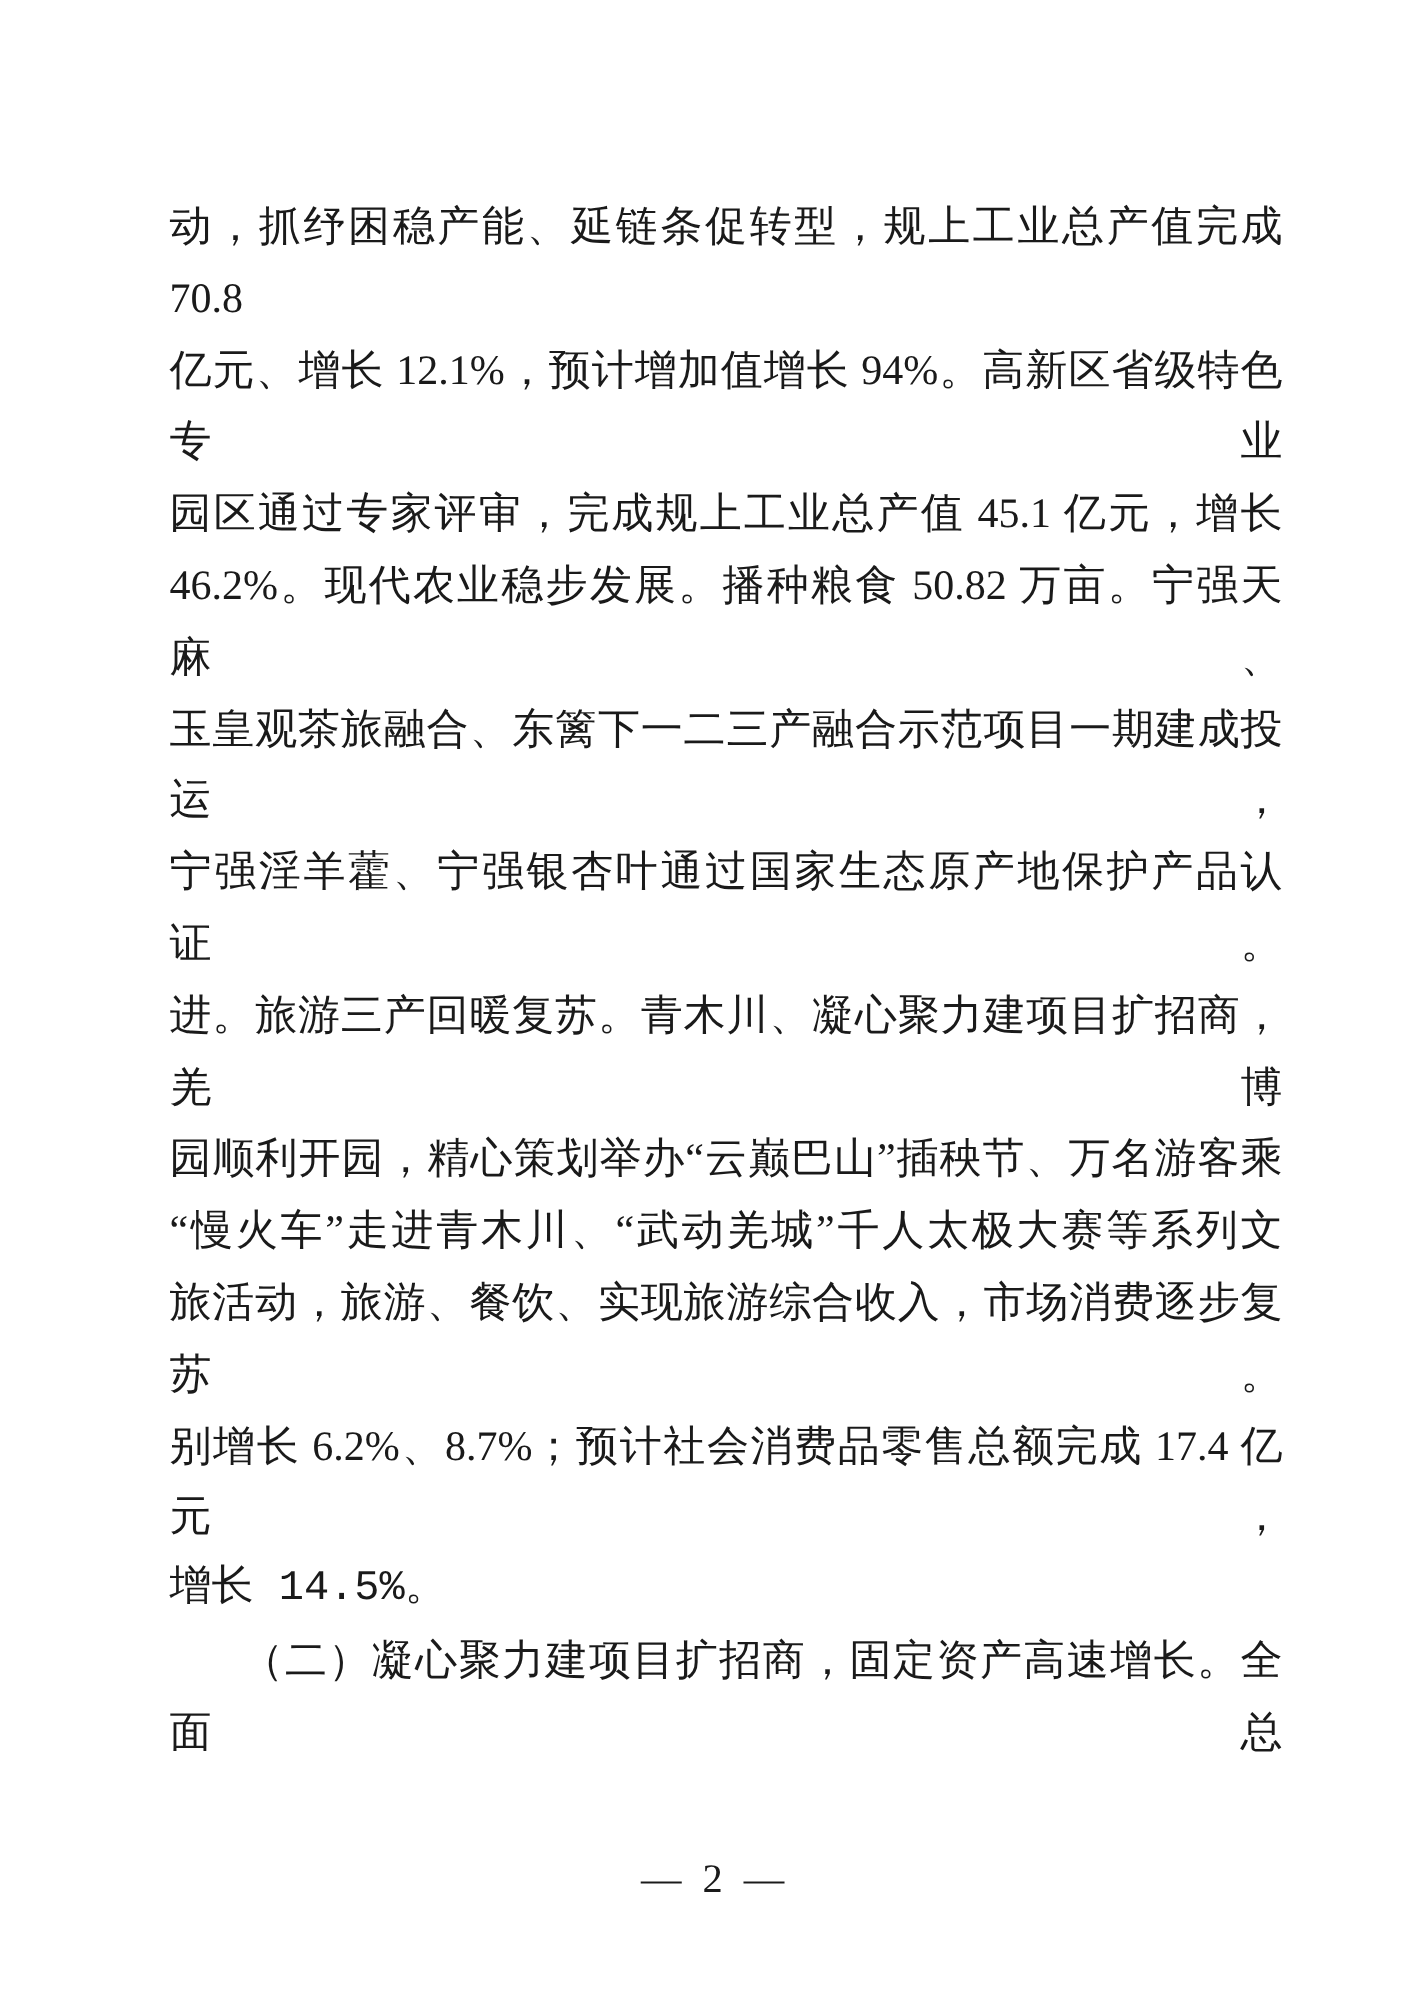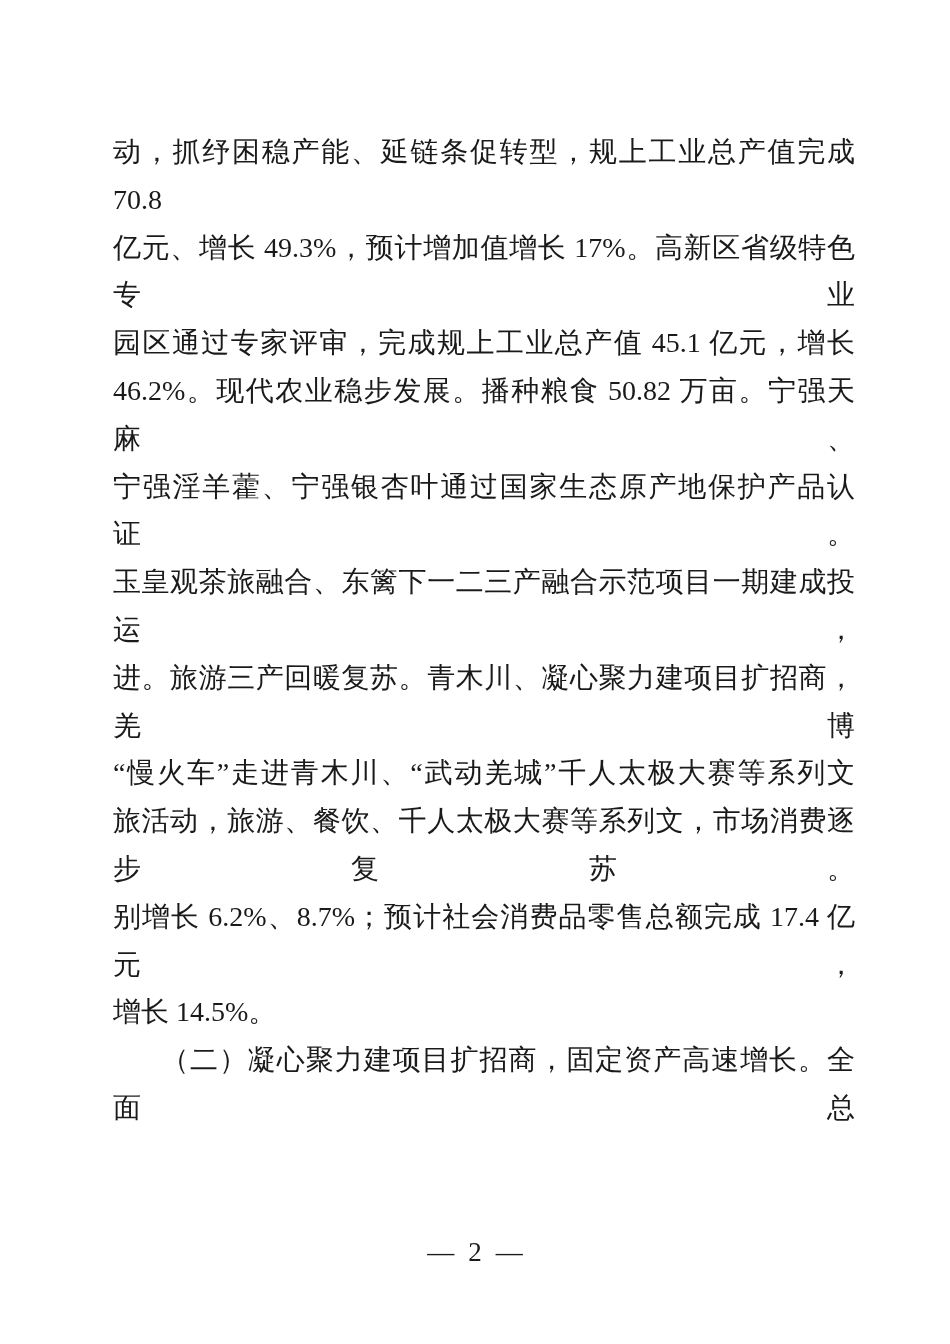--- a/index.html
+++ b/index.html
@@ -25,20 +25,21 @@
     line-height: 47.8px;
   }
   .line {
     text-align: justify;
     text-align-last: justify;
     -moz-text-align-last: justify;
     white-space: normal;
   }
   .line.para-end {
     text-align-last: left;
+    font-family: Liberation Mono, monospace;
     -moz-text-align-last: left;
   }
   .line.indent {
     text-indent: 48px;
   }
   .heading {
     font-weight: normal;
   }
   .page-footer {
     position: absolute;
@@ -54,28 +55,29 @@
     margin: 0 14px;
   }
 </style>
 </head>
 <body>
 
 <div class="page">
 
   <div class="body-text" id="text-block">
       <div class="line">动，抓纾困稳产能、延链条促转型，规上工业总产值完成 70.8</div>
-      <div class="line">亿元、增长 49.3%，预计增加值增长 17%。高新区省级特色专业</div>
+      <div class="line">亿元、增长 12.1%，预计增加值增长 94%。高新区省级特色专业</div>
       <div class="line">园区通过专家评审，完成规上工业总产值 45.1 亿元，增长</div>
       <div class="line">46.2%。现代农业稳步发展。播种粮食 50.82 万亩。宁强天麻、</div>
+      <div class="line">玉皇观茶旅融合、东篱下一二三产融合示范项目一期建成投运，</div>
       <div class="line">宁强淫羊藿、宁强银杏叶通过国家生态原产地保护产品认证。</div>
-      <div class="line">玉皇观茶旅融合、东篱下一二三产融合示范项目一期建成投运，</div>
       <div class="line">进。旅游三产回暖复苏。青木川、凝心聚力建项目扩招商，羌博</div>
+      <div class="line">园顺利开园，精心策划举办“云巅巴山”插秧节、万名游客乘</div>
       <div class="line">“慢火车”走进青木川、“武动羌城”千人太极大赛等系列文</div>
-      <div class="line">旅活动，旅游、餐饮、千人太极大赛等系列文，市场消费逐步复苏。</div>
+      <div class="line">旅活动，旅游、餐饮、实现旅游综合收入，市场消费逐步复苏。</div>
       <div class="line">别增长 6.2%、8.7%；预计社会消费品零售总额完成 17.4 亿元，</div>
       <div class="line para-end">增长 14.5%。</div>
       <div class="line indent"><span class="heading">（二）凝心聚力建项目扩招商，固定资产高速增长。</span>全面总</div>
     </div>
 
   <div class="page-footer">
     <span class="dash">—</span><span class="page-num">2</span><span class="dash">—</span>
   </div>
 
 </div>

